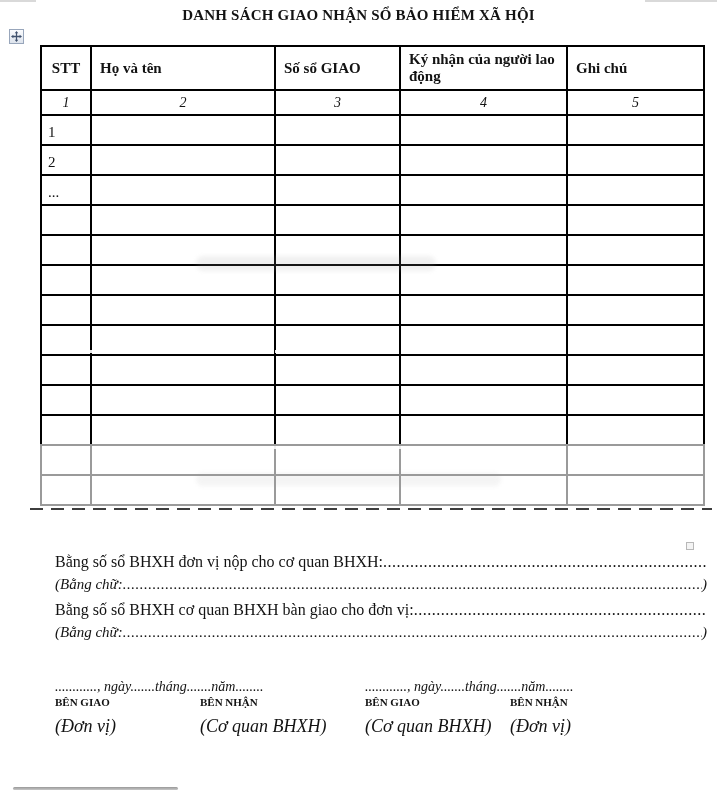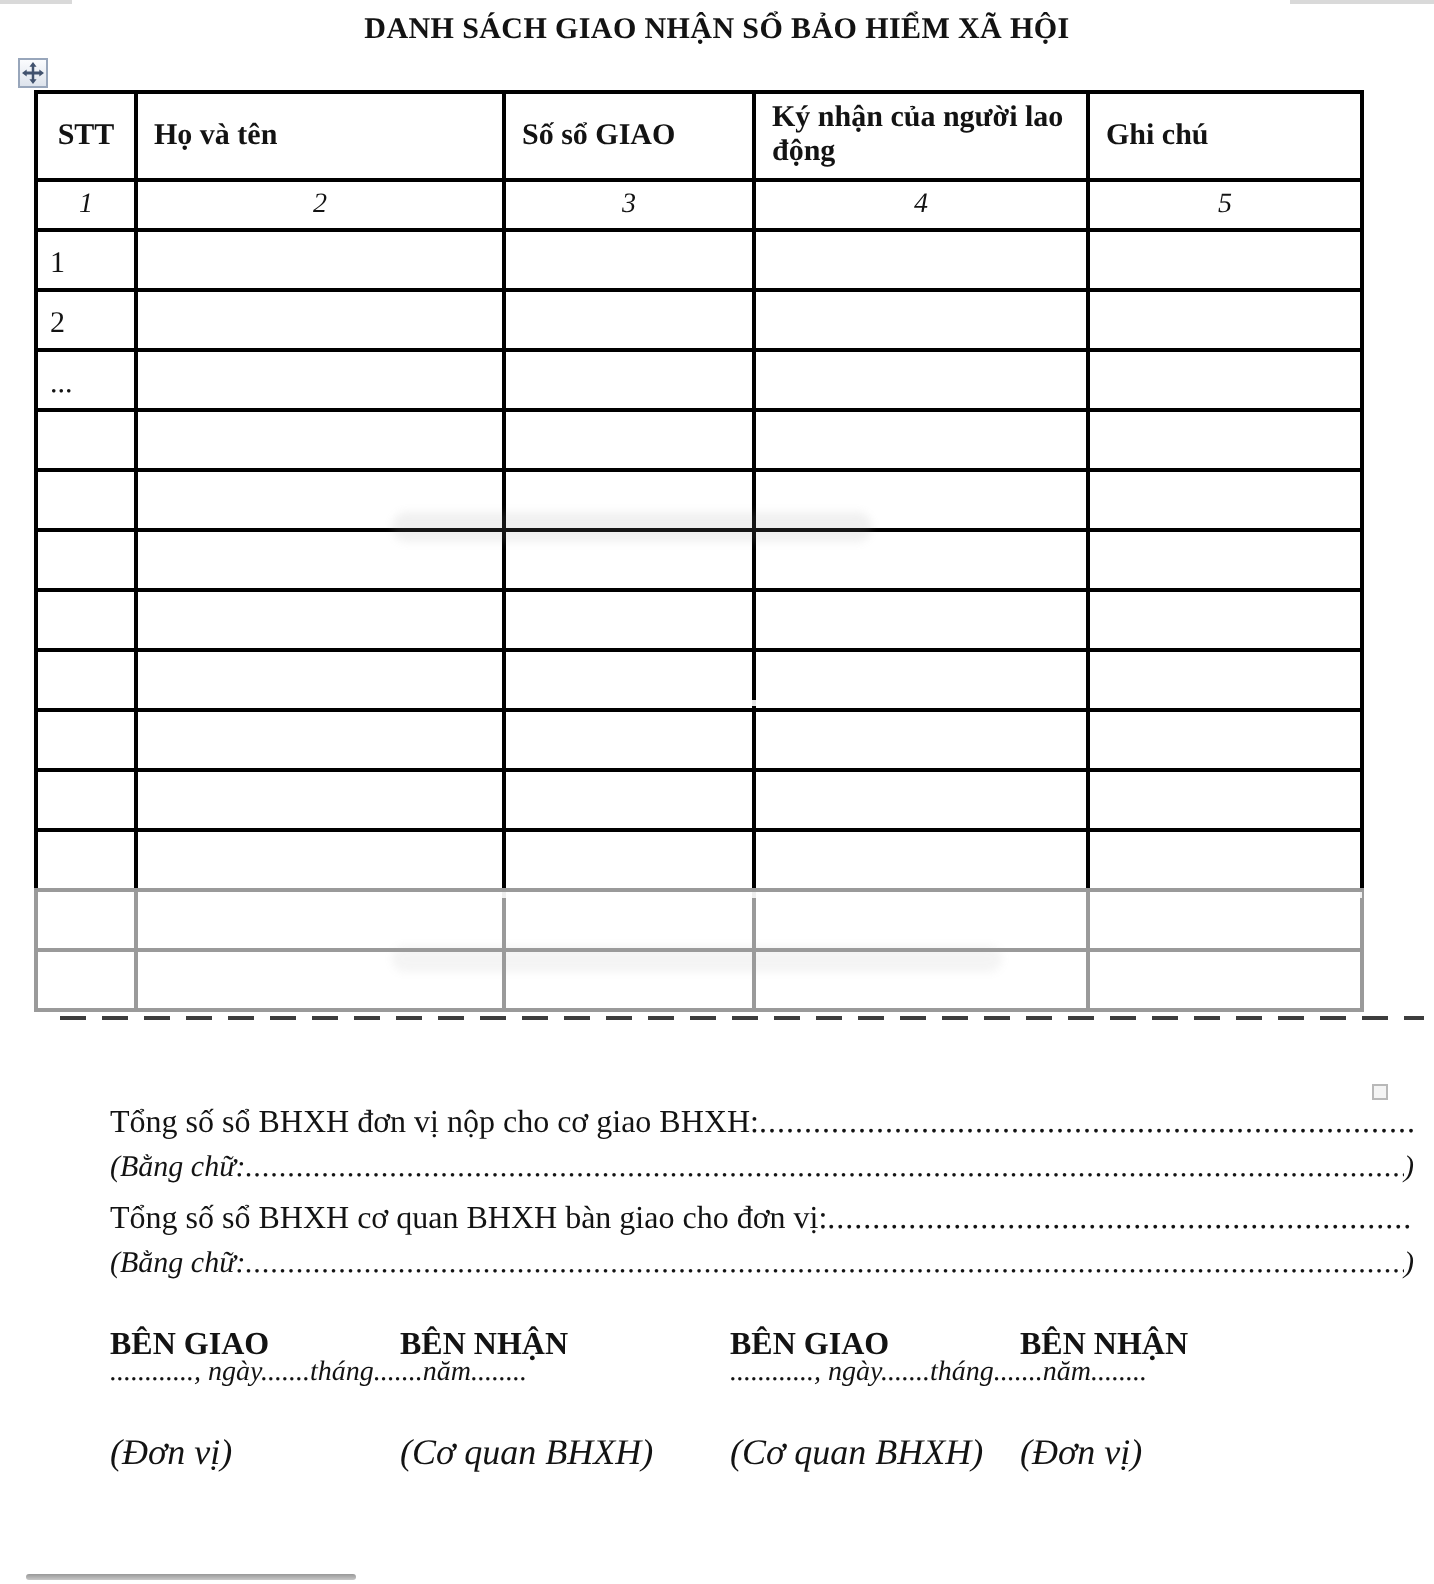--- a/index.html
+++ b/index.html
@@ -9,21 +9,21 @@
   .edge.l{left:0;width:36px;}
   .edge.r{right:0;width:72px;}
   .title{position:absolute;top:7px;left:0;width:717px;text-align:center;
          font-size:15px;font-weight:bold;letter-spacing:.2px;}
   
   .move-handle{position:absolute;left:9px;top:29px;width:15px;height:15px;
     border:1px solid #98a6bb;background:linear-gradient(#fbfcfe,#dde3ec);
     box-sizing:border-box;display:flex;align-items:center;justify-content:center;cursor:move;}
   .move-handle svg{display:block;}
   
-  table.doc{position:absolute;left:17px;top:45px;width:663px;border-collapse:collapse;
+  table.doc{position:absolute;left:40px;top:45px;width:663px;border-collapse:collapse;
     table-layout:fixed;}
   table.doc th,table.doc td{border:2px solid #000;box-sizing:border-box;overflow:hidden;}
   table.doc th{font-size:15px;font-weight:bold;text-align:left;padding:2px 4px 2px 8px;vertical-align:middle;}
   table.doc th.c-stt{text-align:center;padding:2px 2px;}
   tr.hdr{height:44px;}
   tr.idx{height:25px;}
   tr.idx td{font-style:italic;font-size:14px;text-align:center;vertical-align:middle;padding:0;}
   tbody tr{height:30px;}
   tbody td{font-size:15px;vertical-align:bottom;padding:0 0 3px 6px;}
   tbody tr.bbgray td{border-bottom-color:#9a9a9a;}
@@ -47,21 +47,21 @@
   .sumline .lbl{flex:0 0 auto;}
   .sumline .dots{flex:1 1 auto;overflow:hidden;letter-spacing:.5px;}
   .sumline .close{flex:0 0 auto;}
   .s1{top:553px;font-size:16px;}
   .s2{top:576px;font-size:15px;font-style:italic;}
   .s3{top:601px;font-size:16px;}
   .s4{top:624px;font-size:15px;font-style:italic;}
   
   .dateline{position:absolute;top:679px;width:290px;font-size:14px;font-style:italic;white-space:nowrap;}
   .dl1{left:55px;} .dl2{left:365px;}
-  .sig-name{position:absolute;top:664px;font-size:16px;font-weight:bold;white-space:nowrap;}
+  .sig-name{position:absolute;top:696px;font-size:11px;font-weight:bold;white-space:nowrap;}
   .sig-sub{position:absolute;top:716px;font-size:18px;font-style:italic;white-space:nowrap;}
   .p1{left:55px;} .p2{left:200px;} .p3{left:365px;} .p4{left:510px;}
   
   .hscroll{position:absolute;left:13px;top:787px;width:165px;height:3px;border-radius:2px;
     background:linear-gradient(#989898,#c8c8c8);}
 </style>
 </head>
 <body>
 
 <div class="page">
@@ -200,30 +200,30 @@
 
   <div class="resize-handle"></div>
 
   <div class="wm blob1"></div>
   <div class="wm blob2"></div>
   <div class="wm white-dash1"></div>
   <div class="wm white-dash2"></div>
   <div class="wm dark-dash"></div>
 
   <div class="sumline s1">
-    <span class="lbl">Tổng số sổ BHXH đơn vị nộp cho cơ giao BHXH: </span>
+    <span class="lbl">Bằng số sổ BHXH đơn vị nộp cho cơ quan BHXH: </span>
     <span class="dots">........................................................................................................................................................................</span>
   </div>
   <div class="sumline s2">
     <span class="lbl">(Bằng chữ: </span>
     <span class="dots">........................................................................................................................................................................</span>
     <span class="close">)</span>
   </div>
   <div class="sumline s3">
-    <span class="lbl">Tổng số sổ BHXH cơ quan BHXH bàn giao cho đơn vị: </span>
+    <span class="lbl">Bằng số sổ BHXH cơ quan BHXH bàn giao cho đơn vị: </span>
     <span class="dots">........................................................................................................................................................................</span>
   </div>
   <div class="sumline s4">
     <span class="lbl">(Bằng chữ: </span>
     <span class="dots">........................................................................................................................................................................</span>
     <span class="close">)</span>
   </div>
 
   <div class="dateline dl1">............, ngày.......tháng.......năm........</div>
   <div class="dateline dl2">............, ngày.......tháng.......năm........</div>

